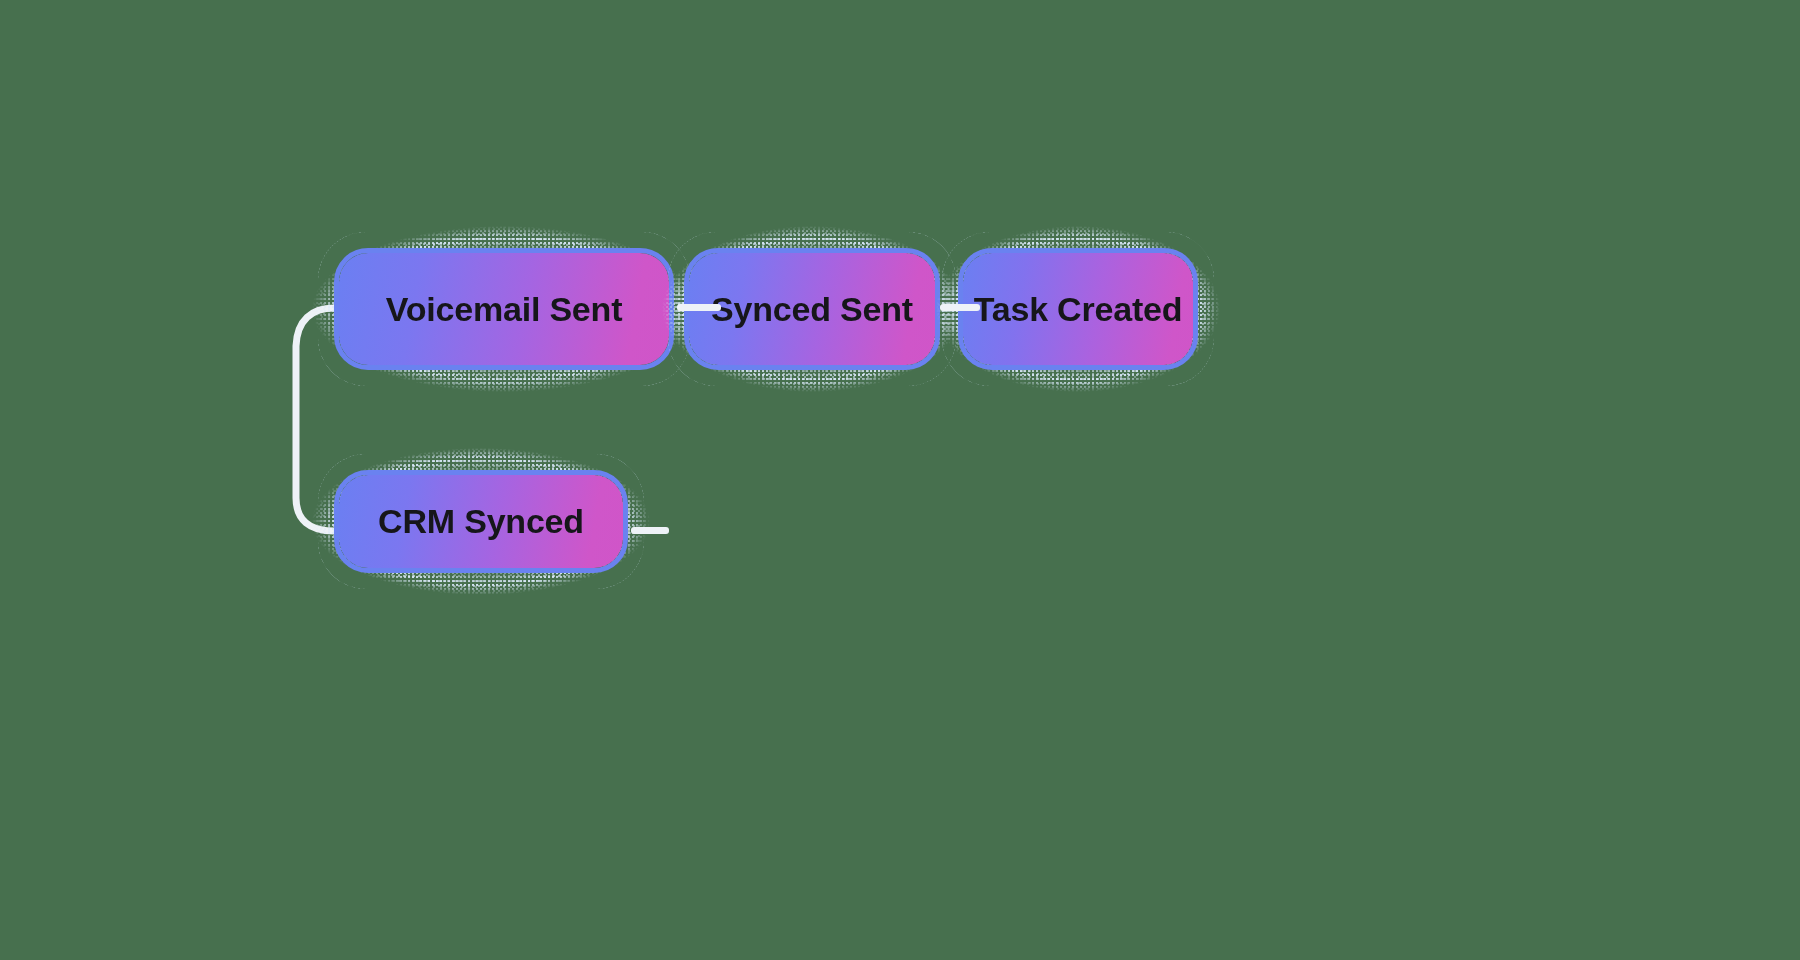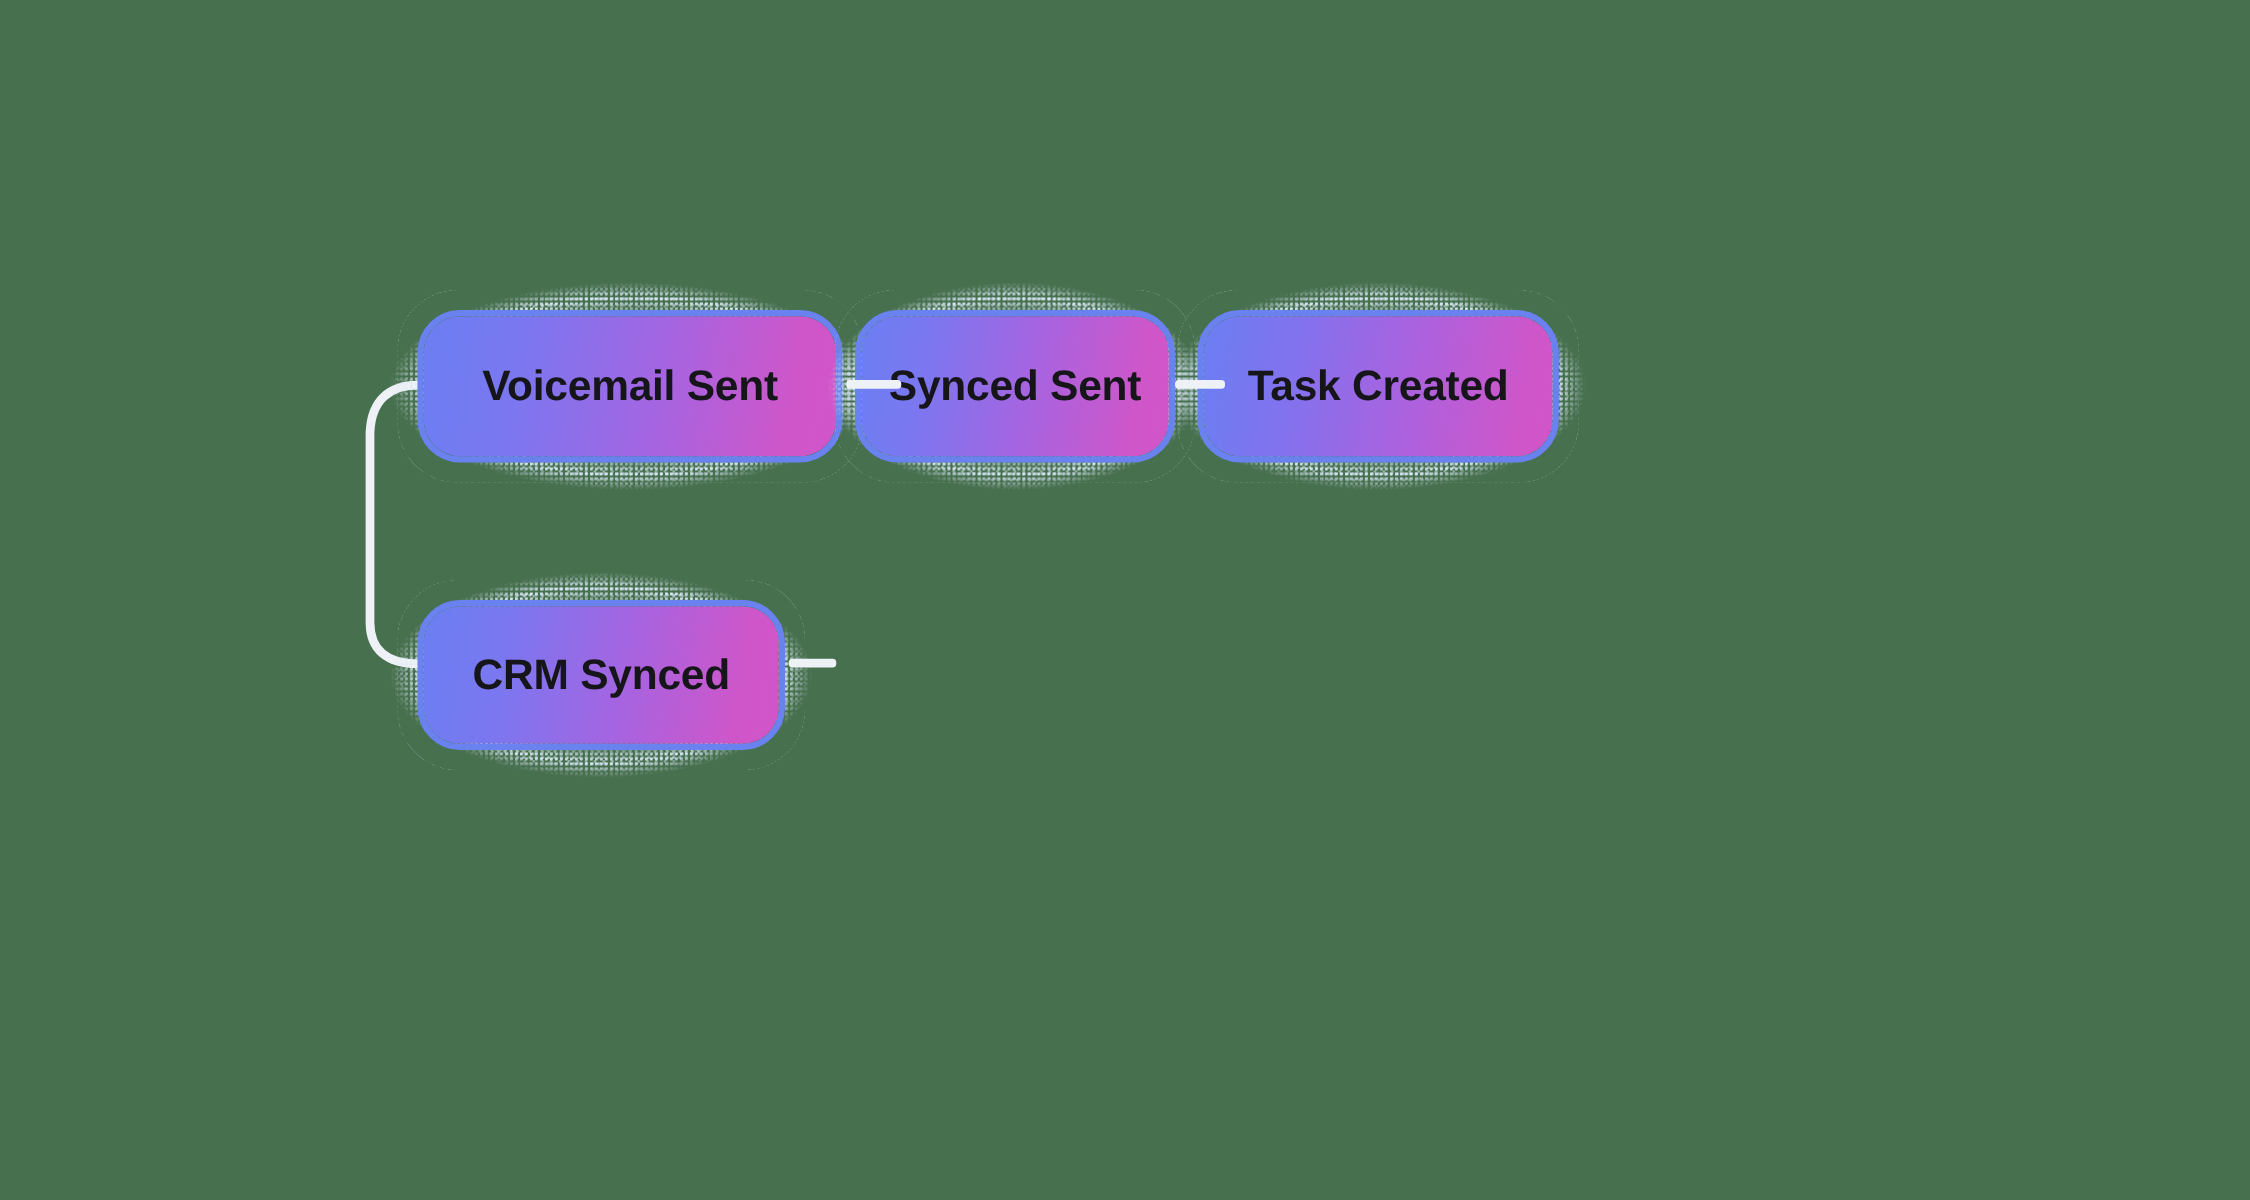--- a/index.html
+++ b/index.html
@@ -140,30 +140,30 @@
     <span class="node-halo"></span>
     <span class="node-halo-ring"></span>
     <span class="node-body">
       <span class="node-fill" style="background:linear-gradient(100deg, #6b7ff2 0%, #7c77f0 22%, #a664e1 54%, #cf56c9 88%, #d055c8 100%);"></span>
     </span>
     <span class="node-label">Synced Sent</span>
   </div>
 
   <div class="edge-stub" style="left:940px; top:304px; width:40px;"></div>
 
-  <div class="flow-node" style="left:958px; top:248px; width:289px; height:122px;">
+  <div class="flow-node" style="left:958px; top:248px; width:240px; height:122px;">
     <span class="node-halo"></span>
     <span class="node-halo-ring"></span>
     <span class="node-body">
       <span class="node-fill" style="background:linear-gradient(100deg, #6b7ff2 0%, #8272ee 26%, #ab62df 58%, #cf56c9 90%, #d055c8 100%);"></span>
     </span>
     <span class="node-label">Task Created</span>
   </div>
 
-  <div class="flow-node" style="left:334px; top:480px; width:294px; height:120px;">
+  <div class="flow-node" style="left:334px; top:470px; width:294px; height:103px;">
     <span class="node-halo"></span>
     <span class="node-halo-ring"></span>
     <span class="node-body">
       <span class="node-fill" style="background:linear-gradient(100deg, #6b7ff2 0%, #7b77f0 24%, #a664e1 56%, #cf56c9 88%, #d055c8 100%);"></span>
     </span>
     <span class="node-label">CRM Synced</span>
   </div>
 
   <div class="edge-stub" style="left:631px; top:527px; width:38px;"></div>
 

